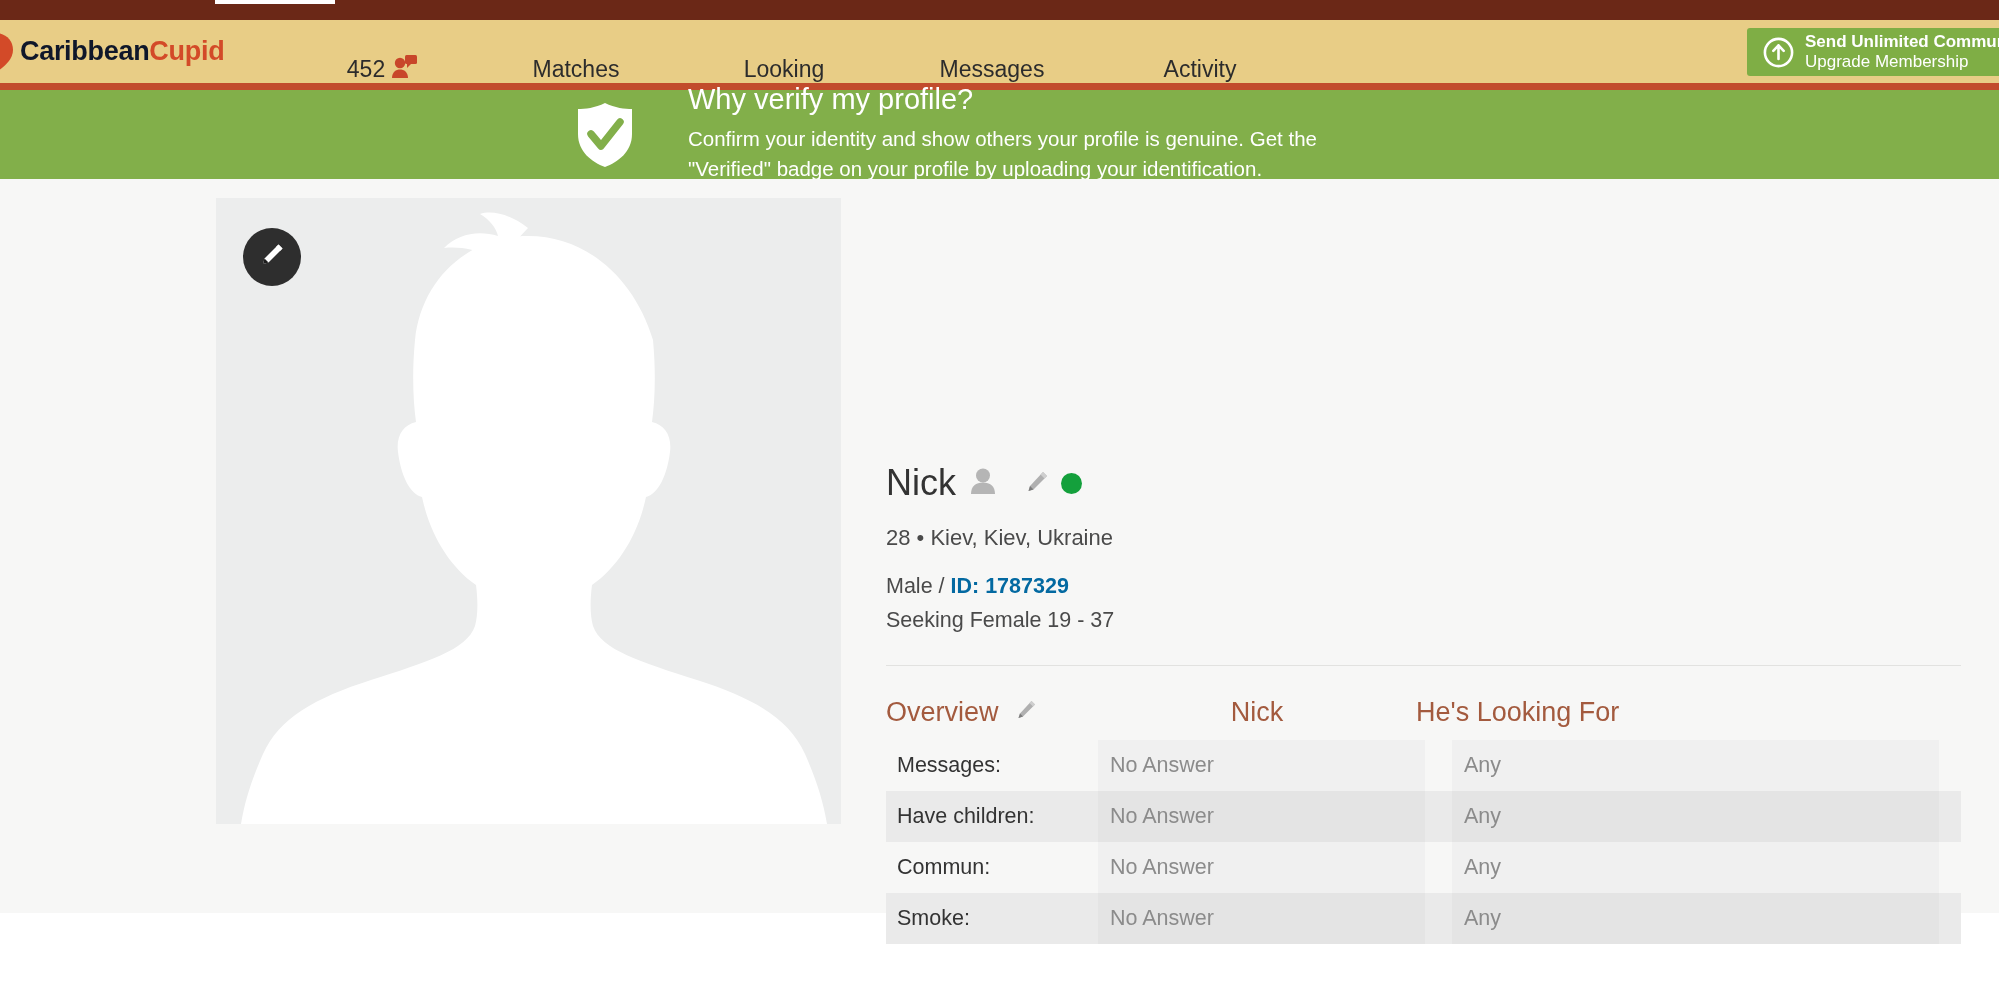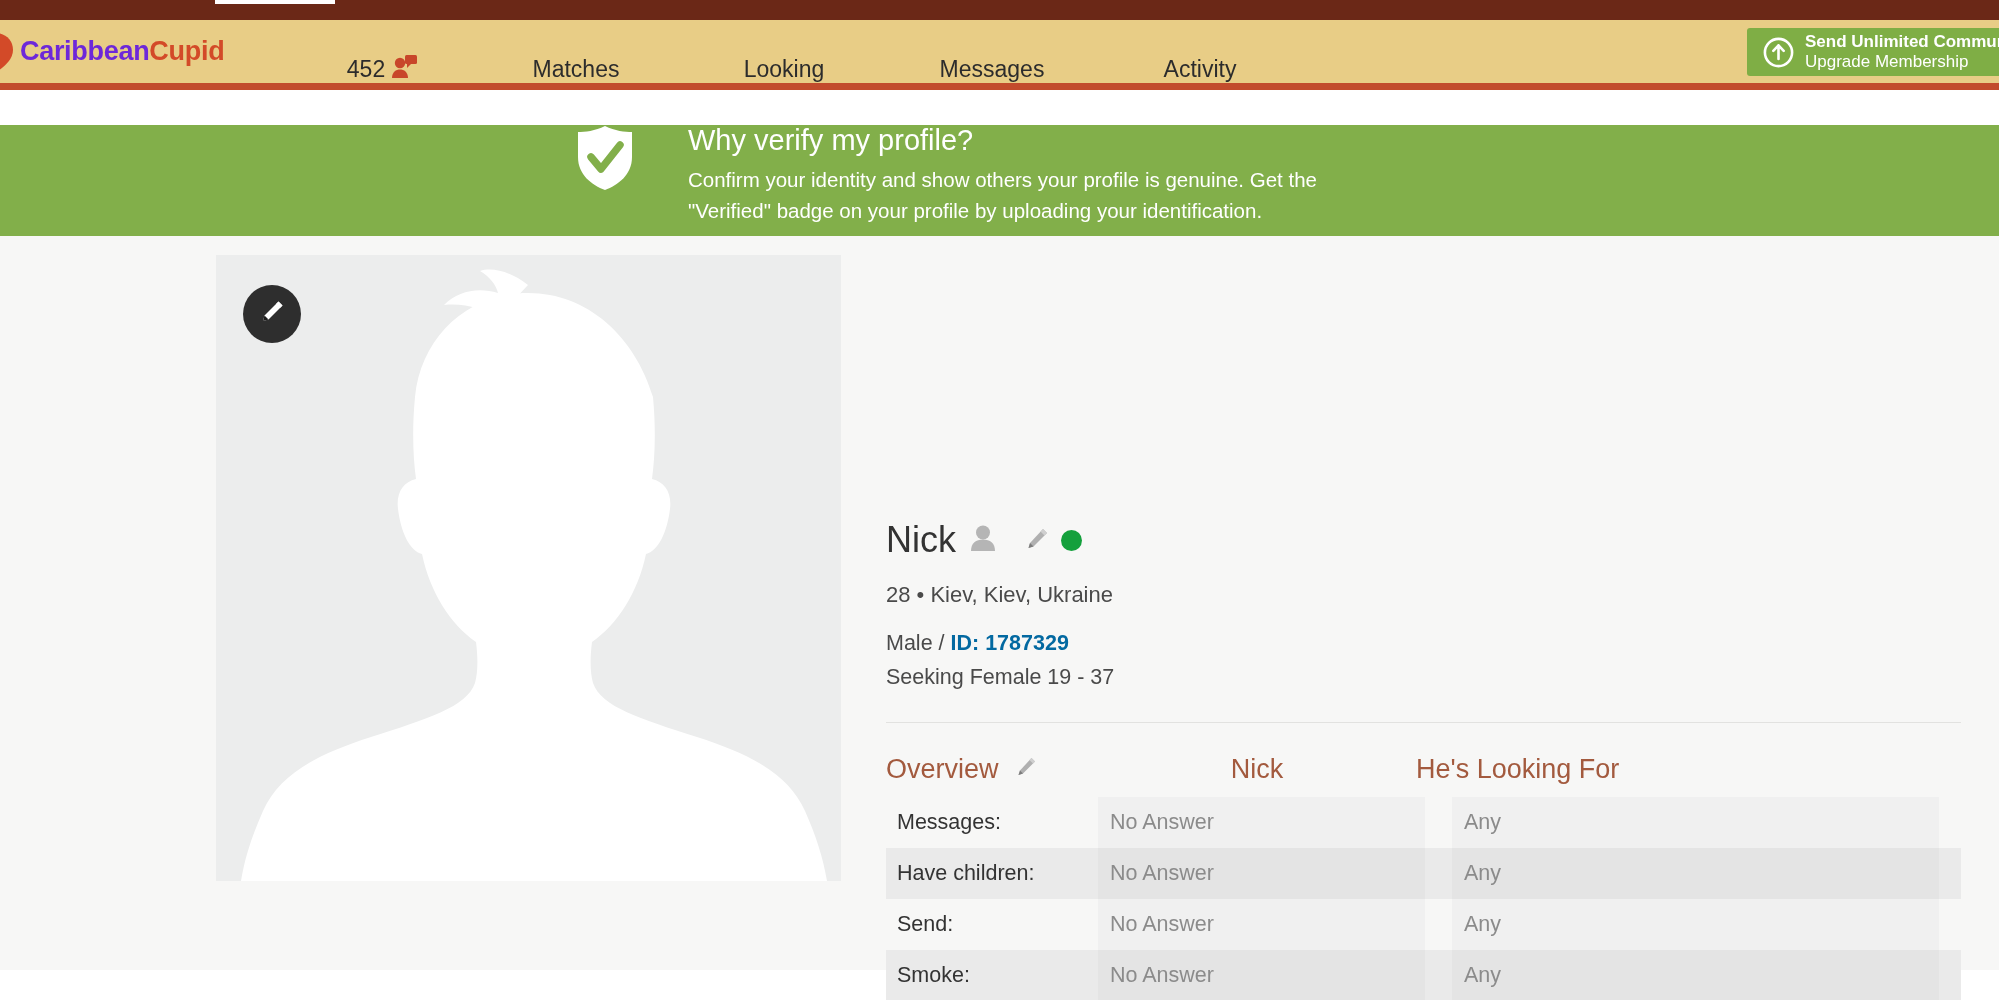--- a/index.html
+++ b/index.html
@@ -55,21 +55,21 @@
     overflow: hidden;
   }
   .logo-mark svg { display:block; }
   .logo-text {
     font-size: 27px;
     font-weight: bold;
     letter-spacing: -0.3px;
     white-space: nowrap;
     margin-left: 2px;
   }
-  .logo-text .c1 { color: #6d28d9; }
+  .logo-text .c1 { color: #0f172a; }
   .logo-text .c2 { color: #d34a28; }
 
   .nav {
     display: flex;
     align-items: flex-end;
     flex: 1 1 auto;
     height: 100%;
   }
   .nav-item {
     font-size: 23px;
@@ -119,25 +119,24 @@
   }
   .upgrade-txt .l2 {
     color: #ffffff;
     font-size: 17px;
     display: block;
   }
 
   
   .verify-banner {
     background: #82af4a;
-    height: 111px;
-    display: flex;
-    align-items: flex-start;
+    height: 89px;
+    display: flex;
+    align-items: center;
     position: relative;
-    margin-top: 35px;
   }
   .shield {
     margin-left: 575px;
     width: 60px;
     height: 66px;
     flex: 0 0 auto;
   }
   .verify-text {
     margin-left: 53px;
     color: #ffffff;
@@ -445,21 +444,21 @@
         <div class="ov-label">Messages:</div>
         <div class="ov-val">No Answer</div>
         <div class="ov-want">Any</div>
       </div>
       <div class="ov-row odd">
         <div class="ov-label">Have children:</div>
         <div class="ov-val">No Answer</div>
         <div class="ov-want">Any</div>
       </div>
       <div class="ov-row even">
-        <div class="ov-label">Send:</div>
+        <div class="ov-label">Commun:</div>
         <div class="ov-val">No Answer</div>
         <div class="ov-want">Any</div>
       </div>
       <div class="ov-row odd">
         <div class="ov-label">Smoke:</div>
         <div class="ov-val">No Answer</div>
         <div class="ov-want">Any</div>
       </div>
 
     </div>

